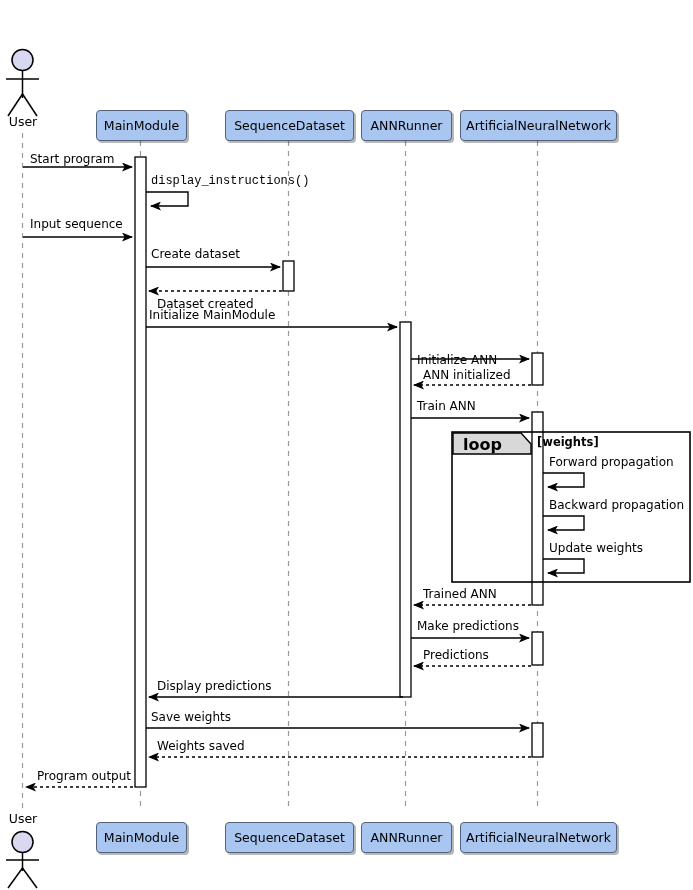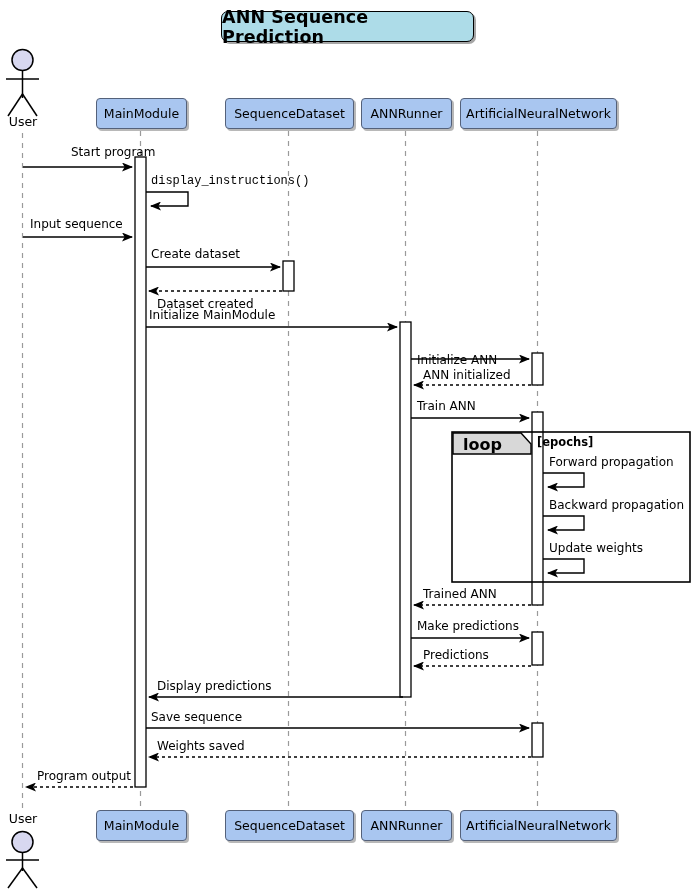--- a/index.html
+++ b/index.html
@@ -19,21 +19,21 @@
     display:flex;align-items:center;justify-content:center;
     font-size:17.5px;font-weight:bold;letter-spacing:.1px;
   }
 
   
   .pbox{
     position:absolute;height:29px;
     background:#A9C6F0;border:1.3px solid #54617a;border-radius:4px;
     box-shadow:2px 2px 0 rgba(0,0,0,.28);
     display:flex;align-items:center;justify-content:center;
-    font-size:12.5px;color:#000;white-space:nowrap;
+    font-size:12.5px;color:#000;white-space:nowrap;margin-top:12px;
   }
 
   
   .actor-label{
     position:absolute;font-size:12.5px;text-align:center;width:60px;
   }
 
   
   .msg{
     position:absolute;font-size:12px;white-space:nowrap;color:#000;
@@ -138,23 +138,20 @@
       <line x1="133" y1="787" x2="26" y2="787" stroke-dasharray="3,3" marker-end="url(#ah)"></line>
     </g>
 
     <g fill="none" stroke="#000" stroke-width="1.6">
       <rect x="452" y="432" width="238" height="150" fill="#ffffff" fill-opacity="0"></rect>
     </g>
 
     <path d="M453,433 L521,433 L531,444 L531,454 L453,454 Z" fill="#D8D8D8" stroke="#000" stroke-width="1.4"></path>
   </svg>
 
-  <div class="title-box">
-    <span>ANN Sequence Prediction</span>
-  </div>
 
   <div class="actor-label" style="left:-7px;top:114px;">
     <span>User</span>
   </div>
   <div class="actor-label" style="left:-7px;top:811px;">
     <span>User</span>
   </div>
 
   <div class="pbox" style="left:96px;top:98px;width:89px;">
     <span>MainModule</span>
@@ -175,36 +172,36 @@
   <div class="pbox" style="left:225px;top:810px;width:127px;">
     <span>SequenceDataset</span>
   </div>
   <div class="pbox" style="left:361px;top:810px;width:89px;">
     <span>ANNRunner</span>
   </div>
   <div class="pbox" style="left:460px;top:810px;width:155px;">
     <span>ArtificialNeuralNetwork</span>
   </div>
 
-  <div class="msg" style="left:30px;top:146px;margin-left:41px;">Start program</div>
+  <div class="msg" style="left:30px;top:153px;">Start program</div>
   <div class="msg" style="left:151px;top:175px;font-family:Liberation Mono, monospace;">display_instructions()</div>
   <div class="msg" style="left:30px;top:218px;">Input sequence</div>
   <div class="msg" style="left:151px;top:248px;">Create dataset</div>
   <div class="msg" style="left:157px;top:274px;margin-top:24px;">Dataset created</div>
   <div class="msg" style="left:149px;top:309px;">Initialize MainModule</div>
   <div class="msg" style="left:417px;top:340px;margin-top:14px;">Initialize ANN</div>
   <div class="msg" style="left:423px;top:369px;">ANN initialized</div>
   <div class="msg" style="left:417px;top:400px;">Train ANN</div>
   <div class="msg" style="left:549px;top:456px;">Forward propagation</div>
   <div class="msg" style="left:549px;top:499px;">Backward propagation</div>
   <div class="msg" style="left:549px;top:542px;">Update weights</div>
   <div class="msg" style="left:423px;top:588px;">Trained ANN</div>
   <div class="msg" style="left:417px;top:620px;">Make predictions</div>
   <div class="msg" style="left:423px;top:649px;">Predictions</div>
   <div class="msg" style="left:157px;top:680px;">Display predictions</div>
-  <div class="msg" style="left:151px;top:711px;">Save sequence</div>
+  <div class="msg" style="left:151px;top:711px;">Save weights</div>
   <div class="msg" style="left:157px;top:740px;">Weights saved</div>
   <div class="msg" style="left:37px;top:770px;">Program output</div>
 
   <div class="frag-label" style="left:463px;top:435px;">loop</div>
-  <div class="frag-guard" style="left:537px;top:435px;">[epochs]</div>
+  <div class="frag-guard" style="left:537px;top:435px;">[weights]</div>
 
 </div>
 
 </body></html>

